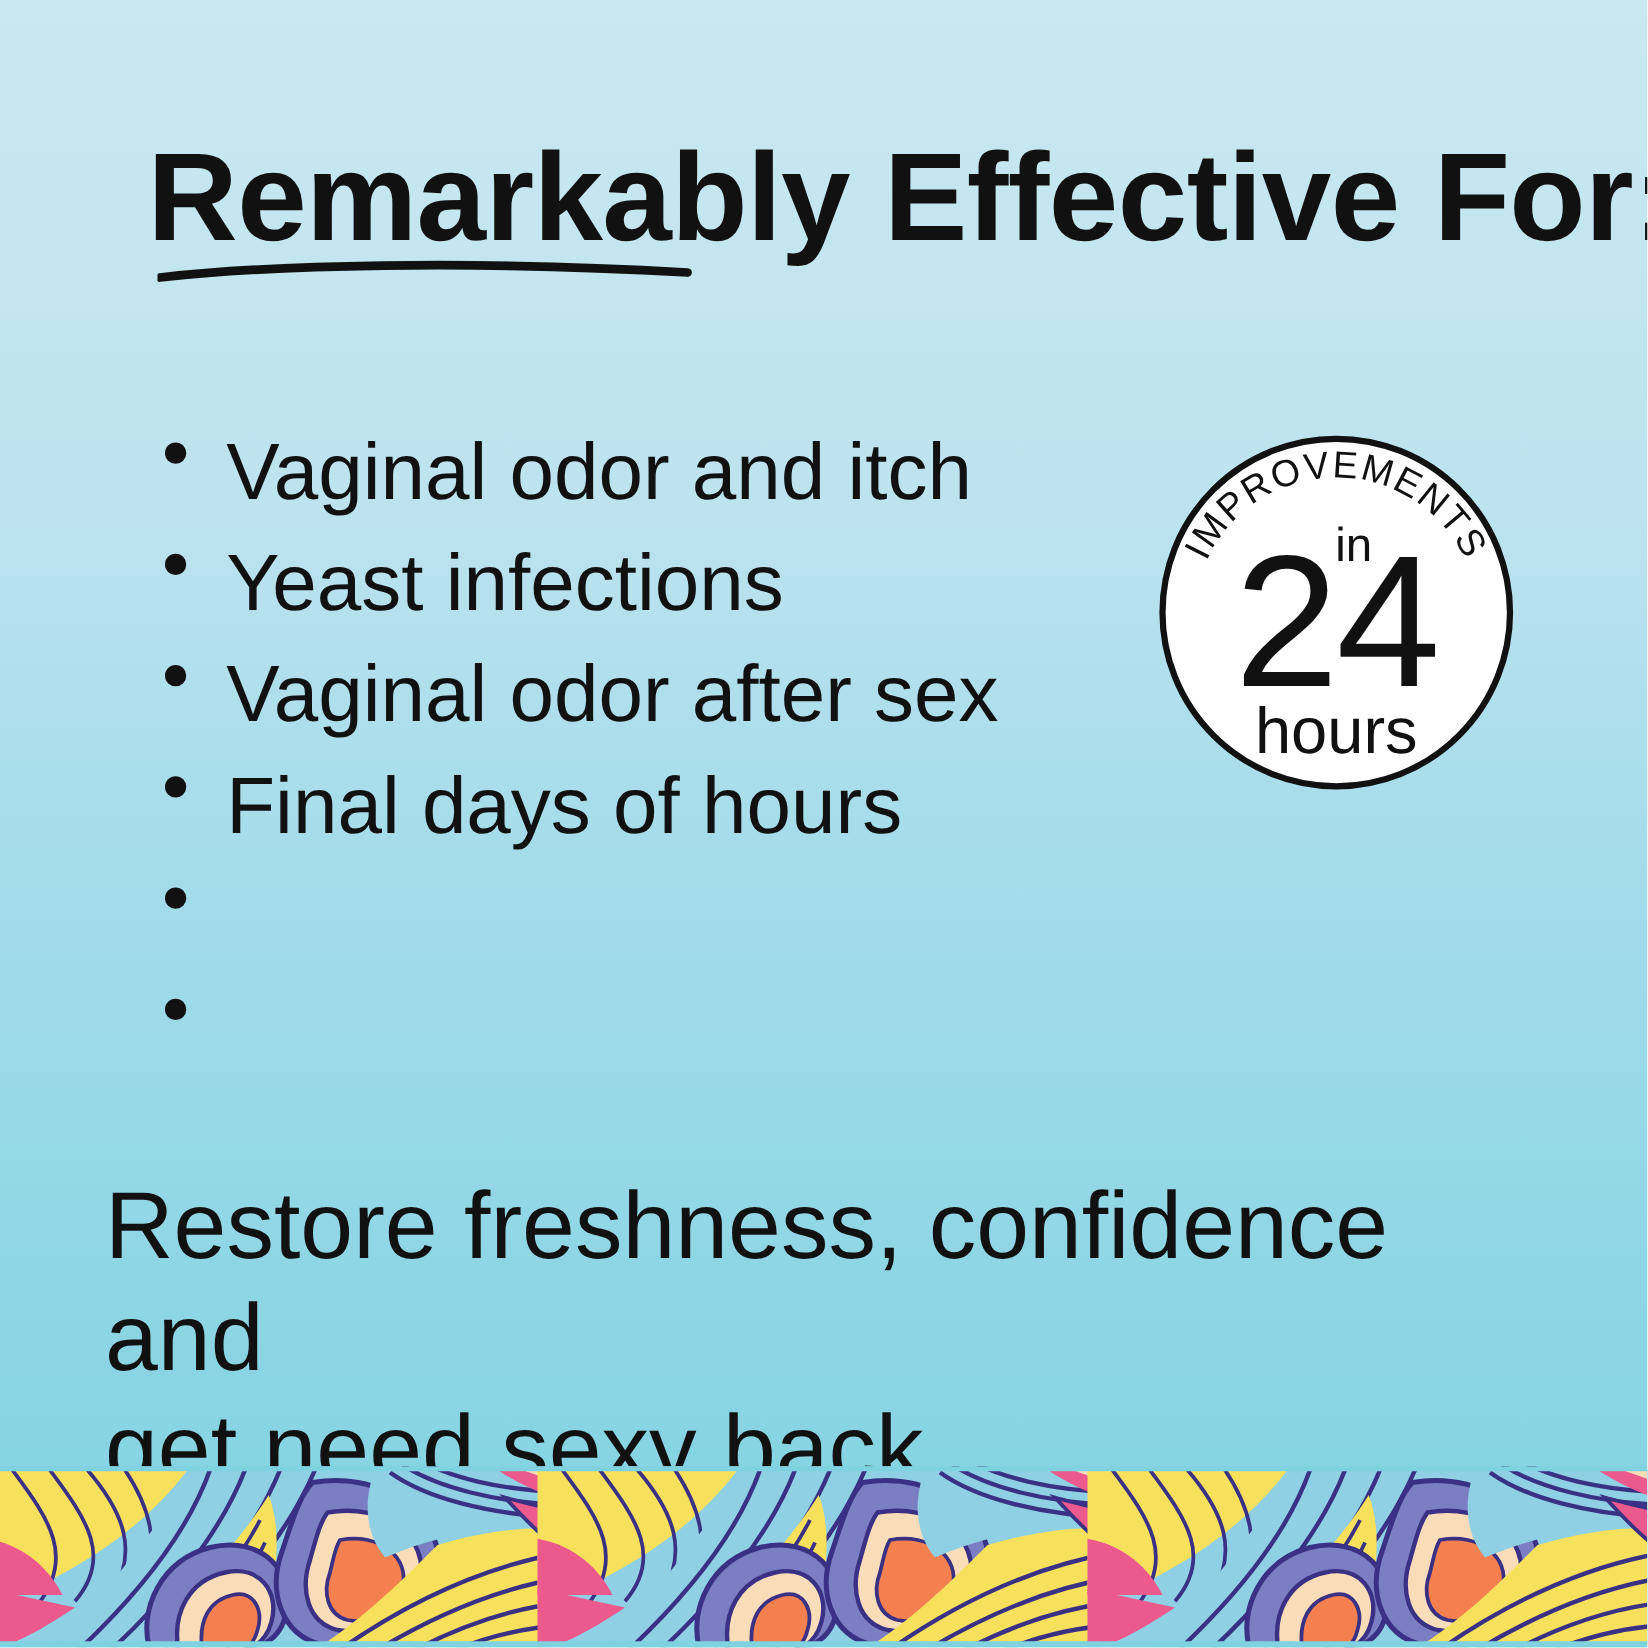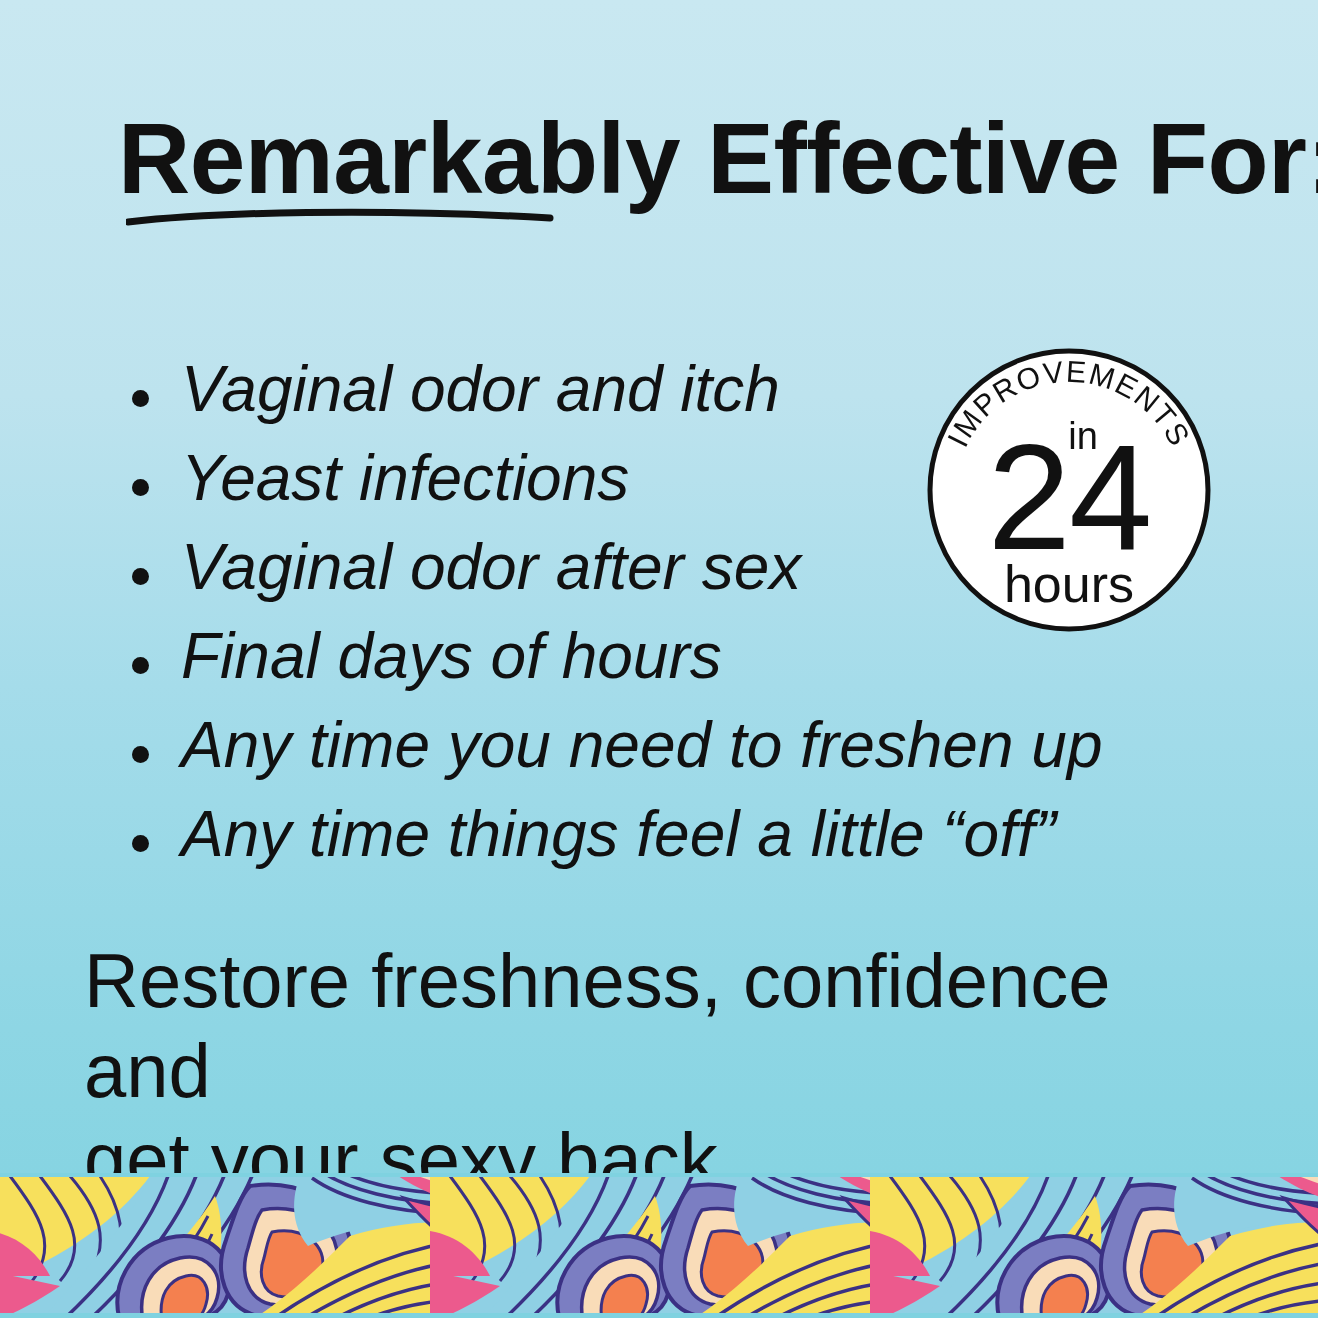--- a/index.html
+++ b/index.html
@@ -39,23 +39,22 @@
 
   
   .bullet-list {
     position: absolute;
     left: 132px;
     top: 332px;
     width: 800px;
   }
   .bullet-row {
     display: flex;
-    align-items: flex-end;
+    align-items: center;
     height: 89px;
-    font-style: italic;
   }
   .bullet-dot {
     width: 17px;
     height: 17px;
     border-radius: 50%;
     background: #111111;
     flex: 0 0 auto;
     position: relative;
     top: -14px;
     margin-right: 32px;
@@ -127,31 +126,29 @@
     <div class="bullet-row">
       <span class="bullet-dot"></span>
       <span class="bullet-text">Vaginal odor after sex</span>
     </div>
     <div class="bullet-row">
       <span class="bullet-dot"></span>
       <span class="bullet-text">Final days of hours</span>
     </div>
     <div class="bullet-row">
       <span class="bullet-dot"></span>
-      <span class="bullet-text">Any time you need to freshen up</span>
-    </div>
-    <div class="bullet-row">
-      <span class="bullet-dot"></span>
-      <span class="bullet-text">Any time things feel a little “off”</span>
+    </div>
+    <div class="bullet-row">
+      <span class="bullet-dot"></span>
     </div>
   </div>
 
   <div class="closing">
     <div>Restore freshness, confidence and</div>
-    <div>get your sexy back.</div>
+    <div>get need sexy back.</div>
   </div>
 
   <div class="badge">
     <svg width="288" height="288" viewBox="0 0 288 288" xmlns="http://www.w3.org/2000/svg">
       <defs>
         <path id="arcpath" d="M 30 150 A 114 114 0 0 1 258 150"></path>
       </defs>
       <circle cx="144" cy="144" r="139" fill="#ffffff" stroke="#111111" stroke-width="5"></circle>
       <text font-family="'Liberation Sans', sans-serif" font-size="30" font-weight="400" fill="#111111" letter-spacing="1.5">
         <textPath href="#arcpath" startOffset="50%" text-anchor="middle">IMPROVEMENTS</textPath>

